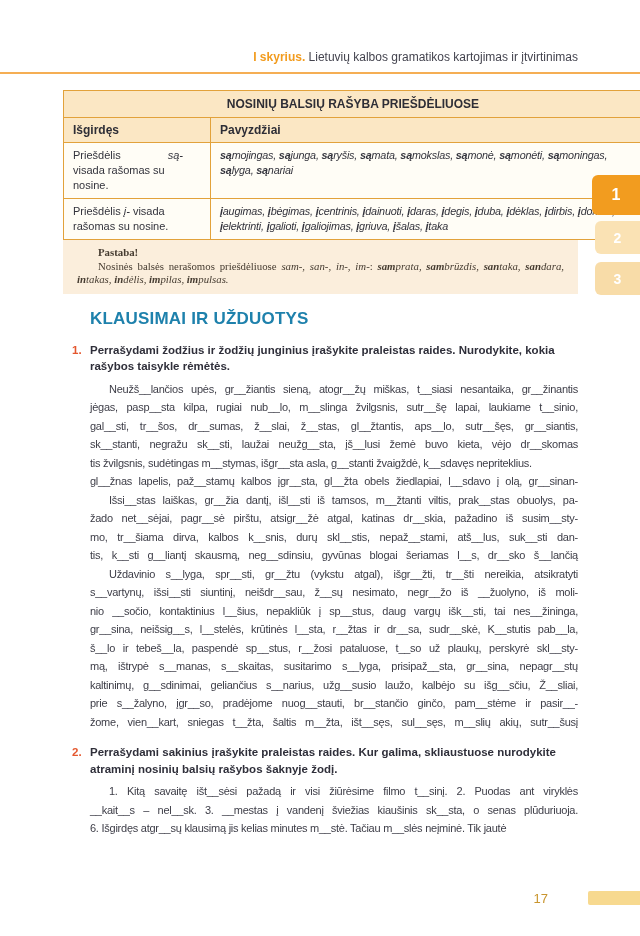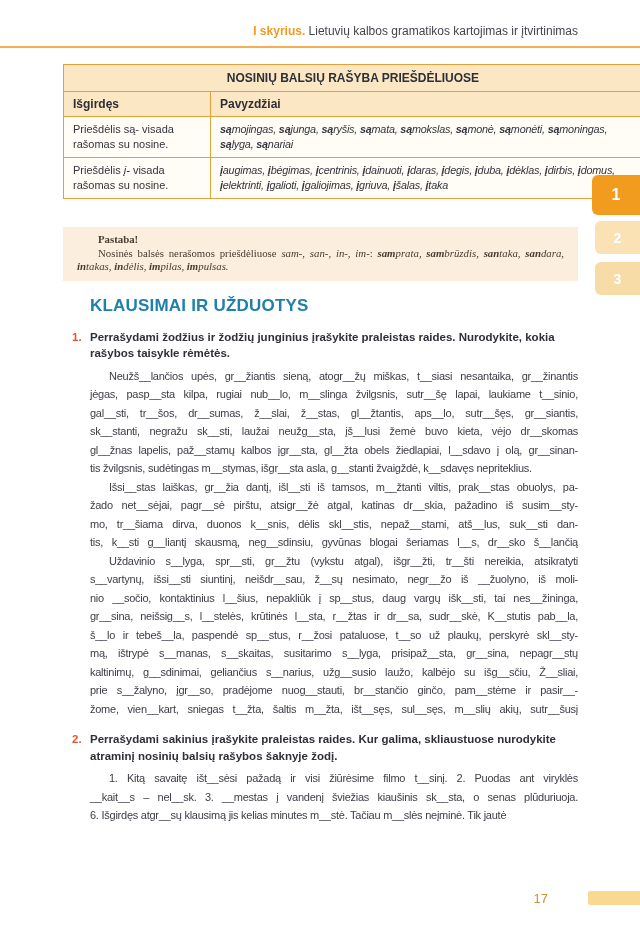--- a/index.html
+++ b/index.html
@@ -2,31 +2,31 @@
 <html><head>
 <meta charset="utf-8">
 <style>
   html,body{margin:0;padding:0;}
   body{
     width:640px;height:936px;position:relative;overflow:hidden;
     background:#ffffff;color:#3c3c46;
     font-family:"Liberation Sans",sans-serif;
   }
   .content{margin-left:63px;width:515px;}
-  .header{padding-top:24px;text-align:right;font-size:12px;color:#44444f;}
+  .header{padding-top:50px;text-align:right;font-size:12px;color:#44444f;}
   .chapter{color:#F29C1F;font-weight:bold;}
   .rule-line{margin-top:8px;height:2px;background:#F5AE54;width:640px;}
   .rules-table{margin-top:16px;border-collapse:collapse;width:580px;}
   .rules-table td{border:1px solid #E2A23B;}
   .t-title{background:#FBE7C4;text-align:center;font-weight:bold;font-size:12px;padding:6px;color:#2e2e36;}
   .t-h{background:#FBE7C4;font-weight:bold;font-size:12px;padding:5px 9px;color:#2e2e36;}
   .c1{width:128px;}
   .t-c{background:#FFFDF6;font-size:11px;padding:5px 9px;line-height:15px;vertical-align:top;color:#33333c;}
   .ex-cell{font-size:10.8px;letter-spacing:-0.2px;}
-  .note{margin-top:28px;background:#FBEEDC;padding:6px 14px 7px;
+  .note{margin-top:0;background:#FBEEDC;padding:6px 14px 7px;
     font-family:"Liberation Serif",serif;font-size:10.8px;line-height:13.5px;color:#453b30;}
   .note-title{font-weight:bold;margin-left:21px;}
   .note-text{margin:0;text-indent:21px;text-align:justify;}
   .section{margin:15px 0 0 27px;font-size:17px;color:#1E81AC;font-weight:bold;letter-spacing:0.2px;}
   .ex{display:flex;margin:13px 0 0 9px;font-weight:bold;font-size:11.5px;line-height:16.5px;color:#2f2f3a;}
   .exnum{color:#E4572E;width:18px;flex:none;}
   .exprompt{flex:1;}
   .bodytext{margin:5px 0 0 27px;width:488px;font-size:11px;letter-spacing:-0.25px;line-height:18.5px;color:#3d3d47;}
   .bline{text-align:justify;text-align-last:justify;}
   .bline.last{text-align-last:left;}
@@ -55,21 +55,21 @@
     <table class="rules-table">
       <tbody>
         <tr>
           <td colspan="2" class="t-title">NOSINIŲ BALSIŲ RAŠYBA PRIEŠDĖLIUOSE</td>
         </tr>
         <tr>
           <td class="t-h c1">Išgirdęs</td>
           <td class="t-h">Pavyzdžiai</td>
         </tr>
         <tr>
-          <td class="t-c c1"><span>Priešdėlis </span><span style="">są-</span><span> visada rašomas su nosine.</span></td>
+          <td class="t-c c1"><span>Priešdėlis </span><span style="font-style: italic; margin-left: 44px;">są-</span><span> visada rašomas su nosine.</span></td>
           <td class="t-c ex-cell"><span style="font-weight: bold; font-style: italic;">są</span><span style="font-style: italic;">mojingas, </span><span style="font-weight: bold; font-style: italic;">są</span><span style="font-style: italic;">junga, </span><span style="font-weight: bold; font-style: italic;">są</span><span style="font-style: italic;">ryšis, </span><span style="font-weight: bold; font-style: italic;">są</span><span style="font-style: italic;">mata, </span><span style="font-weight: bold; font-style: italic;">są</span><span style="font-style: italic;">mokslas, </span><span style="font-weight: bold; font-style: italic;">są</span><span style="font-style: italic;">monė, </span><span style="font-weight: bold; font-style: italic;">są</span><span style="font-style: italic;">monėti, </span><span style="font-weight: bold; font-style: italic;">są</span><span style="font-style: italic;">moningas, </span><span style="font-weight: bold; font-style: italic;">są</span><span style="font-style: italic;">lyga, </span><span style="font-weight: bold; font-style: italic;">są</span><span style="font-style: italic;">nariai</span></td>
         </tr>
         <tr>
           <td class="t-c c1"><span>Priešdėlis </span><span style="font-style: italic;">į-</span><span> visada rašomas su nosine.</span></td>
           <td class="t-c ex-cell"><span style="font-weight: bold; font-style: italic;">į</span><span style="font-style: italic;">augimas, </span><span style="font-weight: bold; font-style: italic;">į</span><span style="font-style: italic;">bėgimas, </span><span style="font-weight: bold; font-style: italic;">į</span><span style="font-style: italic;">centrinis, </span><span style="font-weight: bold; font-style: italic;">į</span><span style="font-style: italic;">dainuoti, </span><span style="font-weight: bold; font-style: italic;">į</span><span style="font-style: italic;">daras, </span><span style="font-weight: bold; font-style: italic;">į</span><span style="font-style: italic;">degis, </span><span style="font-weight: bold; font-style: italic;">į</span><span style="font-style: italic;">duba, </span><span style="font-weight: bold; font-style: italic;">į</span><span style="font-style: italic;">dėklas, </span><span style="font-weight: bold; font-style: italic;">į</span><span style="font-style: italic;">dirbis, </span><span style="font-weight: bold; font-style: italic;">į</span><span style="font-style: italic;">domus, </span><span style="font-weight: bold; font-style: italic;">į</span><span style="font-style: italic;">elektrinti, </span><span style="font-weight: bold; font-style: italic;">į</span><span style="font-style: italic;">galioti, </span><span style="font-weight: bold; font-style: italic;">į</span><span style="font-style: italic;">galiojimas, </span><span style="font-weight: bold; font-style: italic;">į</span><span style="font-style: italic;">griuva, </span><span style="font-weight: bold; font-style: italic;">į</span><span style="font-style: italic;">šalas, </span><span style="font-weight: bold; font-style: italic;">į</span><span style="font-style: italic;">taka</span></td>
         </tr>
       </tbody>
     </table>
 
     <div class="note">
@@ -83,27 +83,27 @@
       <span class="exnum">1.</span>
       <div class="exprompt">Perrašydami žodžius ir žodžių junginius įrašykite praleistas raides. Nurodykite, kokia rašybos taisykle rėmėtės.</div>
     </div>
 
     <div class="bodytext">
       <div>
           <div class="bline indent">Neužš__lančios upės, gr__žiantis sieną, atogr__žų miškas, t__siasi nesantaika, gr__žinantis</div>
           <div class="bline">jėgas, pasp__sta kilpa, rugiai nub__lo, m__slinga žvilgsnis, sutr__šę lapai, laukiame t__sinio,</div>
           <div class="bline">gal__sti, tr__šos, dr__sumas, ž__slai, ž__stas, gl__žtantis, aps__lo, sutr__šęs, gr__siantis,</div>
           <div class="bline">sk__stanti, negražu sk__sti, laužai neužg__sta, įš__lusi žemė buvo kieta, vėjo dr__skomas</div>
+          <div class="bline last">tis žvilgsnis, sudėtingas m__stymas, išgr__sta asla, g__stanti žvaigždė, k__sdavęs nepriteklius.</div>
           <div class="bline">gl__žnas lapelis, paž__stamų kalbos įgr__sta, gl__žta obels žiedlapiai, l__sdavo į olą, gr__sinan-</div>
-          <div class="bline last">tis žvilgsnis, sudėtingas m__stymas, išgr__sta asla, g__stanti žvaigždė, k__sdavęs nepriteklius.</div>
         </div>
       <div>
           <div class="bline indent">Išsi__stas laiškas, gr__žia dantį, išl__sti iš tamsos, m__žtanti viltis, prak__stas obuolys, pa-</div>
           <div class="bline">žado net__sėjai, pagr__sė pirštu, atsigr__žė atgal, katinas dr__skia, pažadino iš susim__sty-</div>
-          <div class="bline">mo, tr__šiama dirva, duonos k__snis, dėlis skl__stis, nepaž__stami, atš__lus, suk__sti dan-</div>
+          <div class="bline">mo, tr__šiama dirva, kalbos k__snis, durų skl__stis, nepaž__stami, atš__lus, suk__sti dan-</div>
           <div class="bline">tis, k__sti g__liantį skausmą, neg__sdinsiu, gyvūnas blogai šeriamas l__s, dr__sko š__lančią</div>
         </div>
       <div>
           <div class="bline indent">Uždavinio s__lyga, spr__sti, gr__žtu (vykstu atgal), išgr__žti, tr__šti nereikia, atsikratyti</div>
           <div class="bline">s__vartynų, išsi__sti siuntinį, neišdr__sau, ž__sų nesimato, negr__žo iš __žuolyno, iš moli-</div>
           <div class="bline">nio __sočio, kontaktinius l__šius, nepakliūk į sp__stus, daug vargų išk__sti, tai nes__žininga,</div>
           <div class="bline">gr__sina, neišsig__s, l__stelės, krūtinės l__sta, r__žtas ir dr__sa, sudr__skė, K__stutis pab__la,</div>
           <div class="bline">š__lo ir tebeš__la, paspendė sp__stus, r__žosi pataluose, t__so už plaukų, perskyrė skl__sty-</div>
           <div class="bline">mą, ištrypė s__manas, s__skaitas, susitarimo s__lyga, prisipaž__sta, gr__sina, nepagr__stų</div>
           <div class="bline">kaltinimų, g__sdinimai, geliančius s__narius, užg__susio laužo, kalbėjo su išg__sčiu, Ž__sliai,</div>

